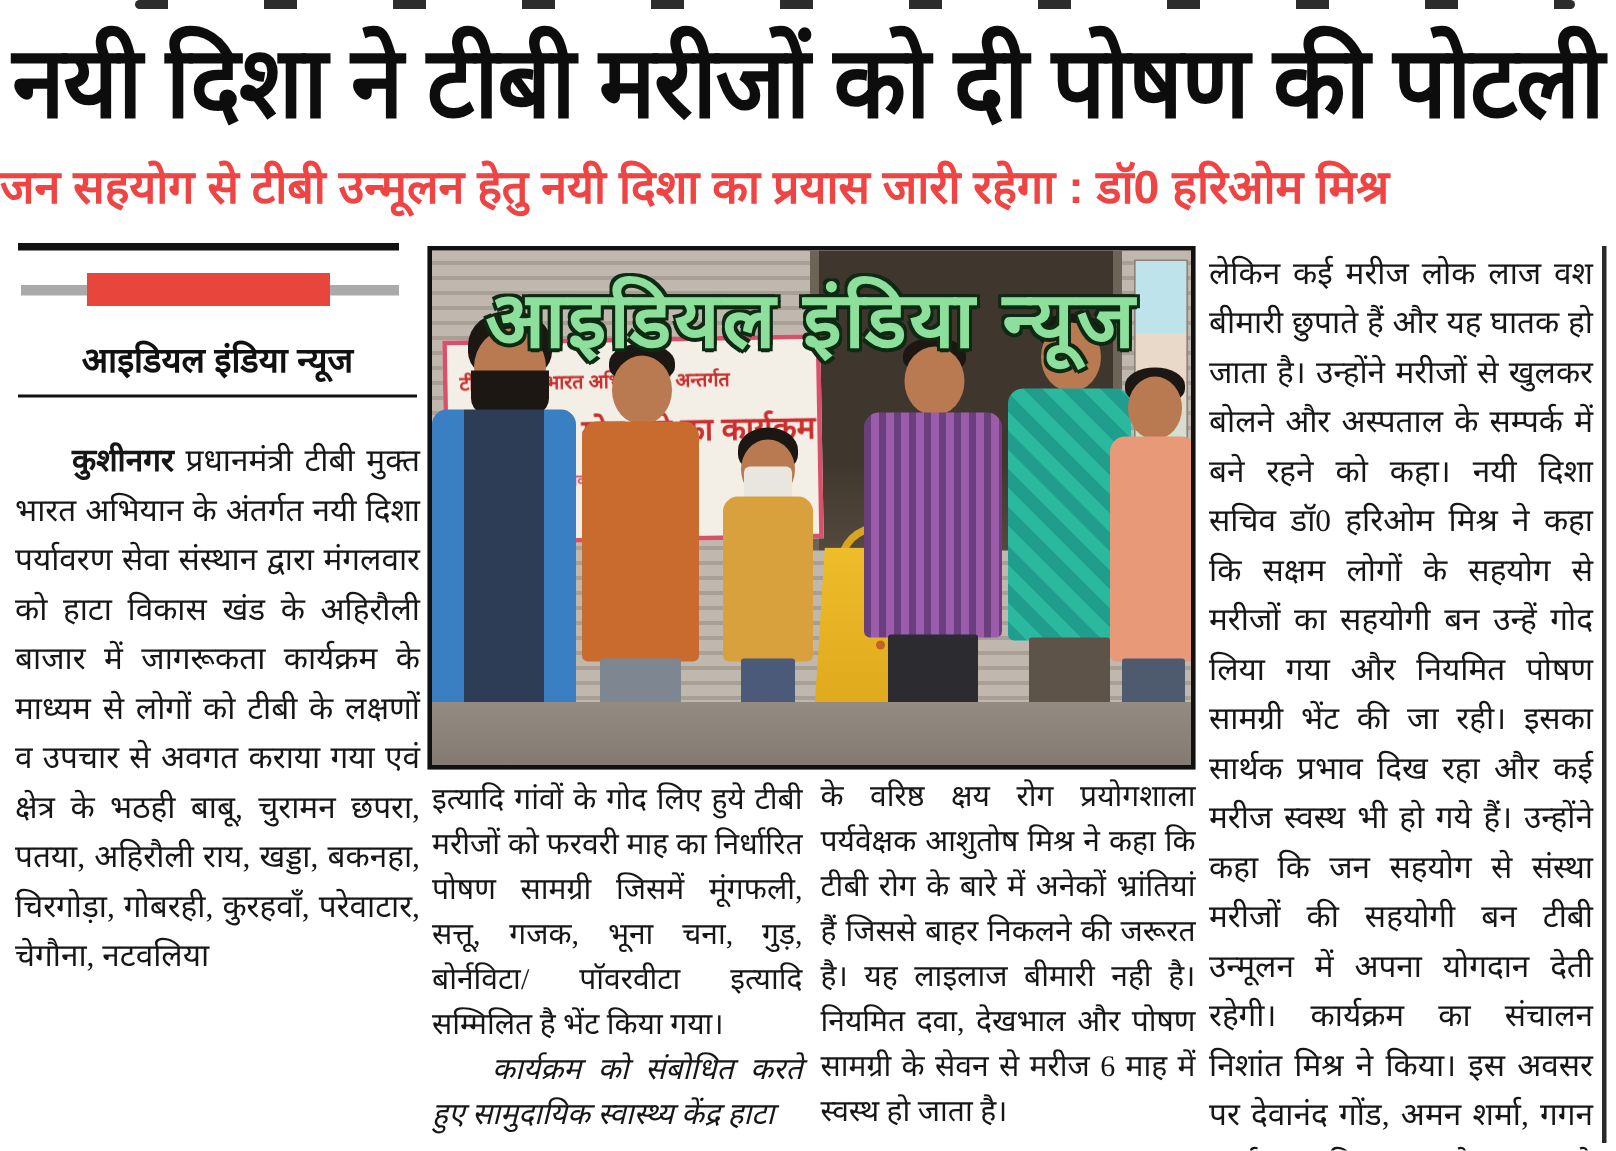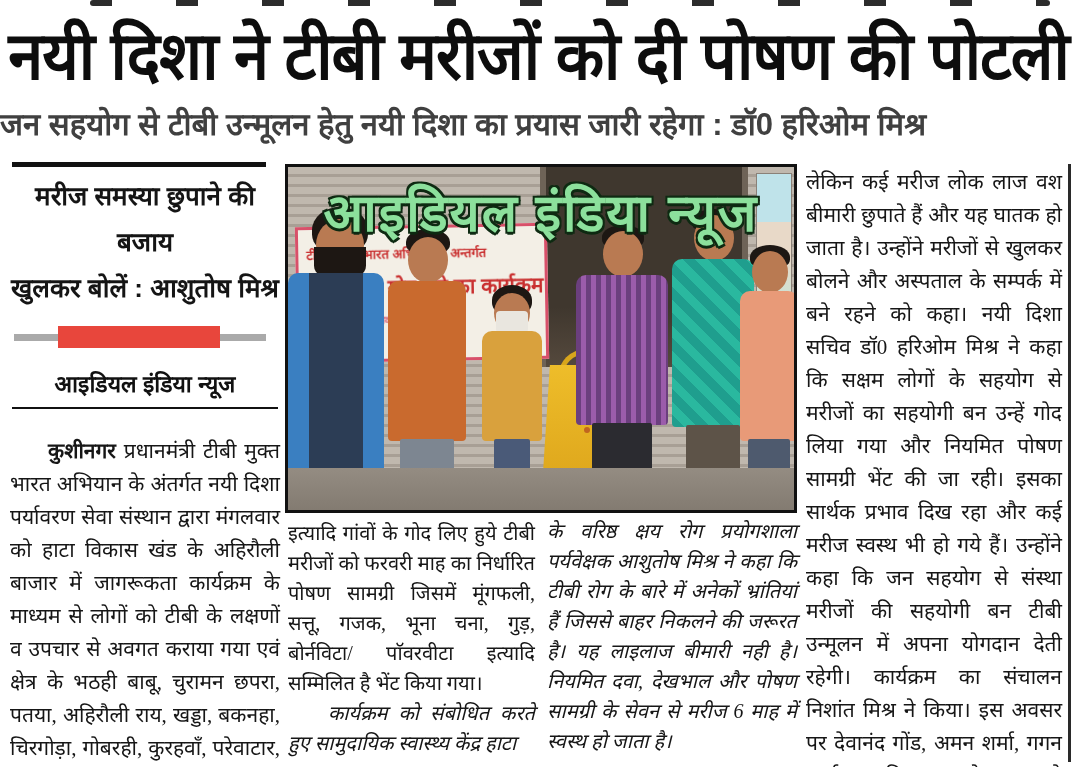--- a/index.html
+++ b/index.html
@@ -16,21 +16,21 @@
   .headline{
     position:absolute;top:6px;left:0;width:1077px;text-align:center;
     font-family:"Liberation Sans",sans-serif;
     font-size:63px;font-weight:900;line-height:94px;color:#0d0d0d;
     letter-spacing:-1px;transform:scaleY(1.06);transform-origin:top;
     white-space:nowrap;
   }
   .subheadline{
     position:absolute;top:100px;left:0;width:876px;text-align:left;
     font-family:"Liberation Sans",sans-serif;
-    font-size:31px;font-weight:bold;line-height:50px;color:#404040;
+    font-size:31px;font-weight:bold;line-height:50px;color:#ef4444;
     white-space:nowrap;
   }
   
   .left-col{position:absolute;left:10px;top:162px;width:270px;}
   .left-top-rule{height:5px;background:#111;width:254px;margin:0 0 6px 2px;}
   .quote{
     font-family:"Liberation Sans",sans-serif;
     font-size:26px;font-weight:bold;line-height:46px;text-align:center;color:#151515;
   }
   .fancy-divider{position:relative;height:24px;margin:14px 0 10px 0;}
@@ -130,24 +130,20 @@
 </head>
 <body>
 
 <div class="crop-remnants"></div>
 
 <h1 class="headline" style="margin:0;">नयी दिशा ने टीबी मरीजों को दी पोषण की पोटली</h1>
 <div class="subheadline">जन सहयोग से टीबी उन्मूलन हेतु नयी दिशा का प्रयास जारी रहेगा : डॉ0 हरिओम मिश्र</div>
 
 <div class="left-col">
   <div class="left-top-rule"></div>
-  <div class="quote">
-    <span>मरीज समस्या छुपाने की बजाय</span><br>
-    <span>खुलकर बोलें : आशुतोष मिश्र</span>
-  </div>
   <div class="fancy-divider">
     <div class="gray"></div>
     <div class="red"></div>
   </div>
   <div class="agency">आइडियल इंडिया न्यूज</div>
   <div class="agency-rule"></div>
   <p class="body-text">
     <span class="dateline">कुशीनगर</span>
     <span>प्रधानमंत्री टीबी मुक्त भारत अभियान के अंतर्गत नयी दिशा पर्यावरण सेवा संस्थान द्वारा मंगलवार को हाटा विकास खंड के अहिरौली बाजार में जागरूकता कार्यक्रम के माध्यम से लोगों को टीबी के लक्षणों व उपचार से अवगत कराया गया एवं क्षेत्र के भठही बाबू, चुरामन छपरा, पतया, अहिरौली राय, खड्डा, बकनहा, चिरगोड़ा, गोबरही, कुरहवाँ, परेवाटार, चेगौना, नटवलिया</span>
   </p>
@@ -215,20 +211,20 @@
   <div class="ground"></div>
   <div class="watermark">आइडियल इंडिया न्यूज</div>
 </div>
 
 <div class="mid-col-1">
   <p class="body-text" style="margin:0;">इत्यादि गांवों के गोद लिए हुये टीबी मरीजों को फरवरी माह का निर्धारित पोषण सामग्री जिसमें मूंगफली, सत्तू, गजक, भूना चना, गुड़, बोर्नविटा/ पाॅवरवीटा इत्यादि सम्मिलित है भेंट किया गया।</p>
   <p class="body-text indent" style="margin:0;font-style:italic;">कार्यक्रम को संबोधित करते हुए सामुदायिक स्वास्थ्य केंद्र हाटा</p>
 </div>
 
 <div class="mid-col-2">
-  <p class="body-text" style="margin:0;font-style:italic;">के वरिष्ठ क्षय रोग प्रयोगशाला पर्यवेक्षक आशुतोष मिश्र ने कहा कि टीबी रोग के बारे में अनेकों भ्रांतियां हैं जिससे बाहर निकलने की जरूरत है। यह लाइलाज बीमारी नही है। नियमित दवा, देखभाल और पोषण सामग्री के सेवन से मरीज 6 माह में स्वस्थ हो जाता है।</p>
+  <p class="body-text" style="margin:0;">के वरिष्ठ क्षय रोग प्रयोगशाला पर्यवेक्षक आशुतोष मिश्र ने कहा कि टीबी रोग के बारे में अनेकों भ्रांतियां हैं जिससे बाहर निकलने की जरूरत है। यह लाइलाज बीमारी नही है। नियमित दवा, देखभाल और पोषण सामग्री के सेवन से मरीज 6 माह में स्वस्थ हो जाता है।</p>
 </div>
 
 <div class="right-col">
   <p class="body-text" style="margin:0;">लेकिन कई मरीज लोक लाज वश बीमारी छुपाते हैं और यह घातक हो जाता है। उन्होंने मरीजों से खुलकर बोलने और अस्पताल के सम्पर्क में बने रहने को कहा। नयी दिशा सचिव डॉ0 हरिओम मिश्र ने कहा कि सक्षम लोगों के सहयोग से मरीजों का सहयोगी बन उन्हें गोद लिया गया और नियमित पोषण सामग्री भेंट की जा रही। इसका सार्थक प्रभाव दिख रहा और कई मरीज स्वस्थ भी हो गये हैं। उन्होंने कहा कि जन सहयोग से संस्था मरीजों की सहयोगी बन टीबी उन्मूलन में अपना योगदान देती रहेगी।  कार्यक्रम का संचालन निशांत मिश्र ने किया। इस अवसर पर देवानंद गोंड, अमन शर्मा, गगन शर्मा, आदित्य पाण्डेय, सरवरे आलम इत्यादि उपस्थित रहे।</p>
 </div>
 
 <div class="right-rule"></div>
 
 </body></html>

